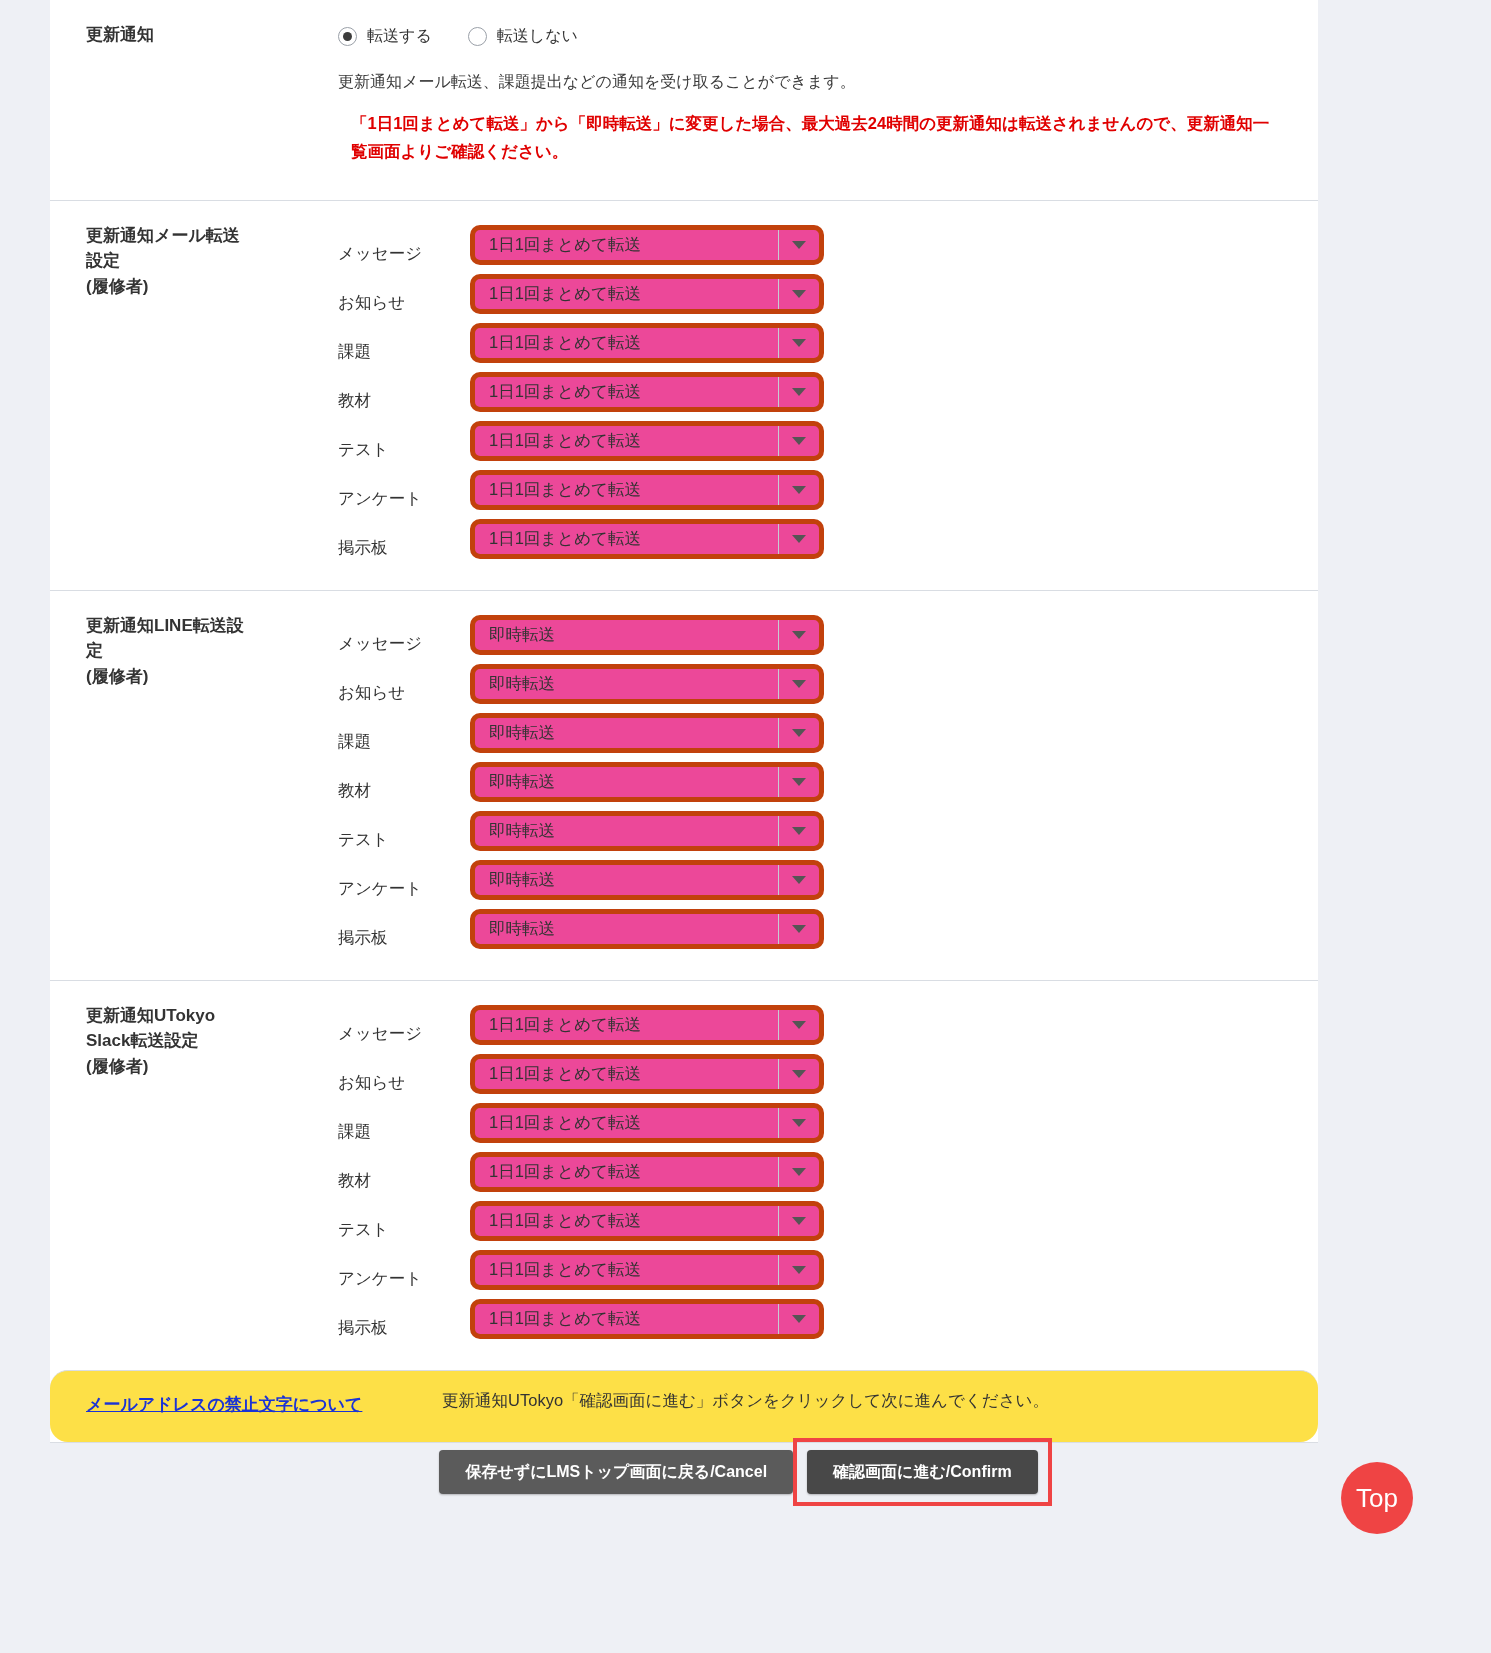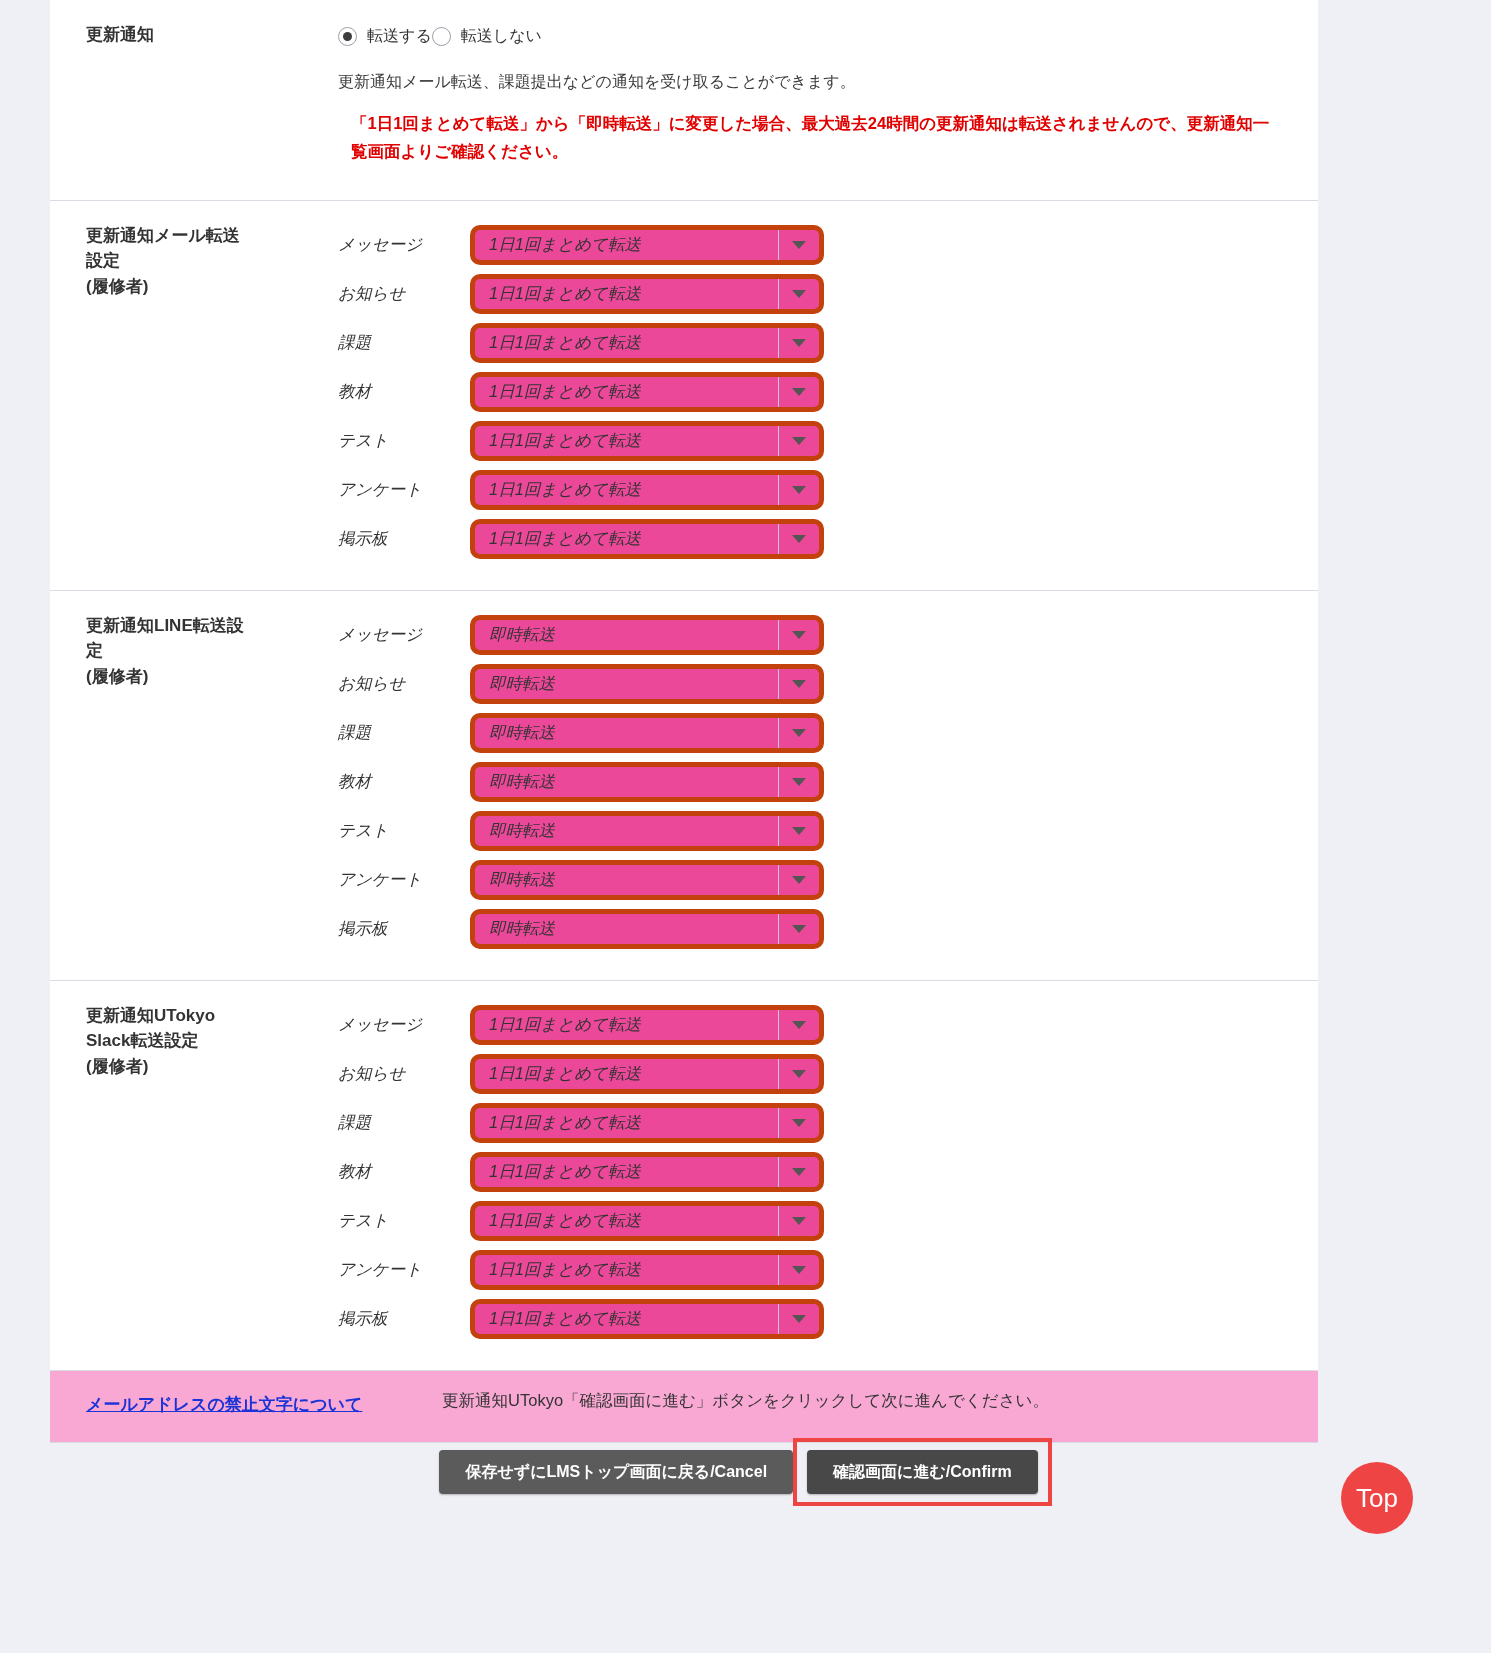--- a/index.html
+++ b/index.html
@@ -39,20 +39,21 @@
   }
   .row-body {
     flex: 1 1 auto;
     padding: 18px 20px 22px 0;
   }
 
   
   .radio-line {
     display: flex;
     align-items: center;
+    gap: 36px;
     margin: 8px 0 22px 0;
   }
   .radio-item {
     display: flex;
     align-items: center;
     gap: 10px;
     font-size: 16px;
     color: #333;
   }
   .radio {
@@ -83,23 +84,22 @@
     color: #e00000;
     line-height: 1.7;
     margin: 13px;
     max-width: 960px;
   }
 
   
   .sel-grid { padding-top: 6px; }
   .sel-row {
     display: flex;
-    align-items: center;
+    align-items: flex-end;
     margin-bottom: 9px;
-    font-style: italic;
   }
   .sel-label {
     width: 132px;
     flex: 0 0 132px;
     font-size: 16.5px;
     color: #333;
     padding-right: 12px;
   }
   .select {
     width: 354px;
@@ -130,21 +130,22 @@
     width: 0; height: 0;
     border-left: 7px solid transparent;
     border-right: 7px solid transparent;
     border-top: 8px solid #555;
   }
 
   
   .link-row {
     border-top: 1px solid #d9dde3;
     padding: 22px 36px 26px 36px;
-    background: #f9a8d4;
+    background: #fde047;
+    border-radius: 18px;
   }
   .link-row a {
     font-size: 17px;
     font-weight: bold;
     color: #1a33d6;
     text-decoration: underline;
   }
 
   
   .footer {

